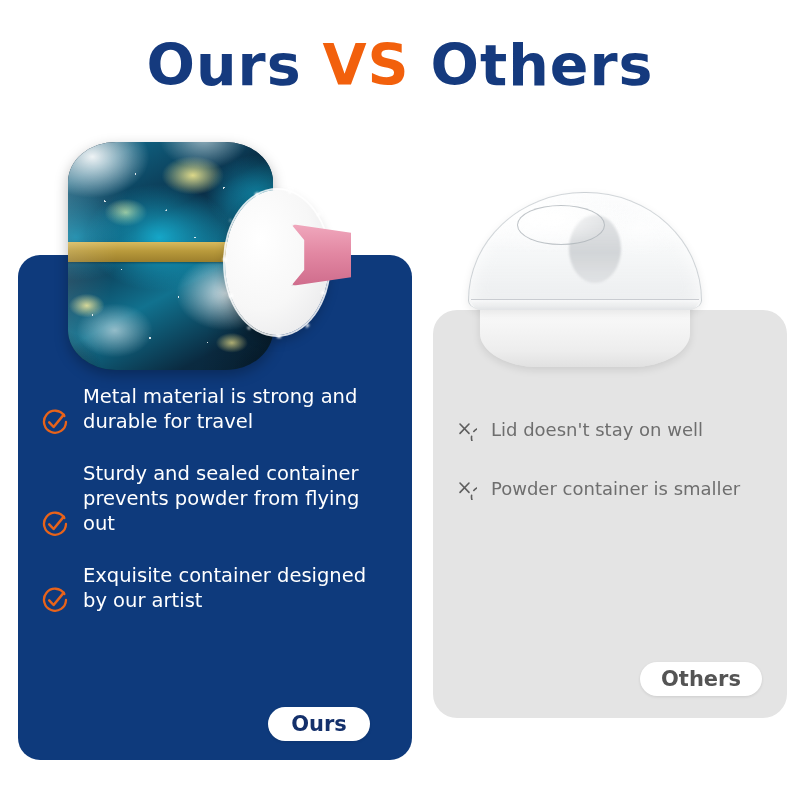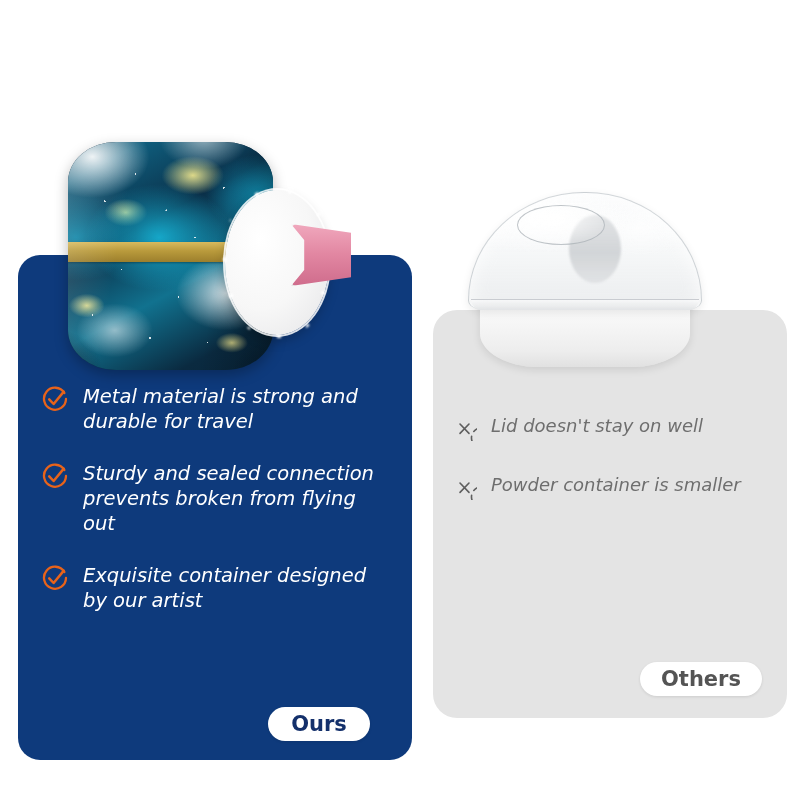--- a/index.html
+++ b/index.html
@@ -219,21 +219,21 @@
   }
 
   
   .list {
     position:absolute;
     z-index:5;
   }
   .list-left  { left:42px;  top:384px; width:350px; }
   .list-right { left:452px; top:414px; width:330px; }
 
-  .row { display:flex; align-items:flex-start;font-style:italic; }
+  .row { display:flex; align-items:flex-end; }
   .list-left  .row { margin-bottom:26px; }
   .list-right .row { margin-bottom:32px; }
 
   .ico { flex:0 0 auto; margin-top:2px; }
   .list-left  .ico { width:26px; height:26px; margin-right:15px; }
   .list-right .ico { width:25px; height:25px; margin-right:14px; }
 
   .txt {
     font-family:"DejaVu Sans", sans-serif;
     line-height:1.30;
@@ -271,20 +271,25 @@
     line-height:34px;
     font-size:21px;
     color:#545454;
   }
 </style>
 </head>
 <body>
 
 <div id="stage">
 
+  <div class="title">
+    <span class="w-ours">Ours</span>
+    <span class="w-vs">VS</span>
+    <span class="w-others">Others</span>
+  </div>
 
   <div class="panel-left"></div>
   <div class="panel-right"></div>
 
   <div class="prod-left">
     <div class="jar">
       <div class="marble"></div>
       <div class="speck"></div>
       <div class="gold-band"></div>
       <div class="sheen"></div>
@@ -317,21 +322,21 @@
     </div>
 
 
     <div class="row">
       <span class="ico">
         <svg viewBox="0 0 26 26" width="26" height="26">
           <path d="M22.4 7.0 A11 11 0 1 0 24 13" fill="none" stroke="#E8631A" stroke-width="2.3" stroke-linecap="round"></path>
           <path d="M7.2 13.4 L11.6 18.0 L21.8 5.6" fill="none" stroke="#E8631A" stroke-width="2.5" stroke-linecap="round" stroke-linejoin="round"></path>
         </svg>
       </span>
-      <span class="txt">Sturdy and sealed connection prevents broken from flying out</span>
+      <span class="txt">Sturdy and sealed container prevents powder from flying out</span>
     </div>
 
     <div class="row">
       <span class="ico">
         <svg viewBox="0 0 26 26" width="26" height="26">
           <path d="M22.4 7.0 A11 11 0 1 0 24 13" fill="none" stroke="#E8631A" stroke-width="2.3" stroke-linecap="round"></path>
           <path d="M7.2 13.4 L11.6 18.0 L21.8 5.6" fill="none" stroke="#E8631A" stroke-width="2.5" stroke-linecap="round" stroke-linejoin="round"></path>
         </svg>
       </span>
       <span class="txt">Exquisite container designed by our artist</span>

